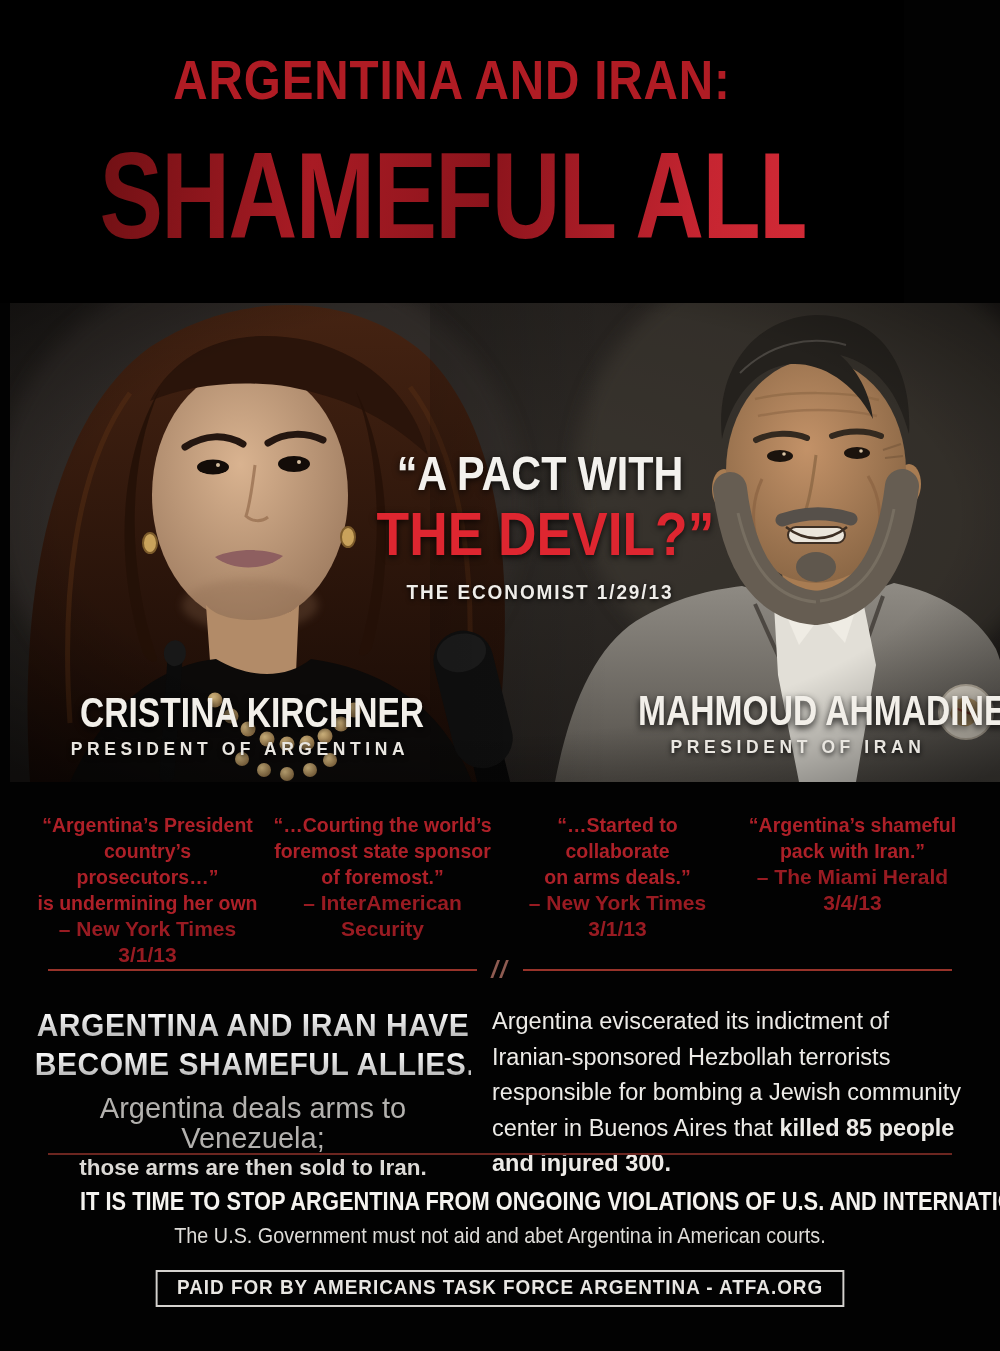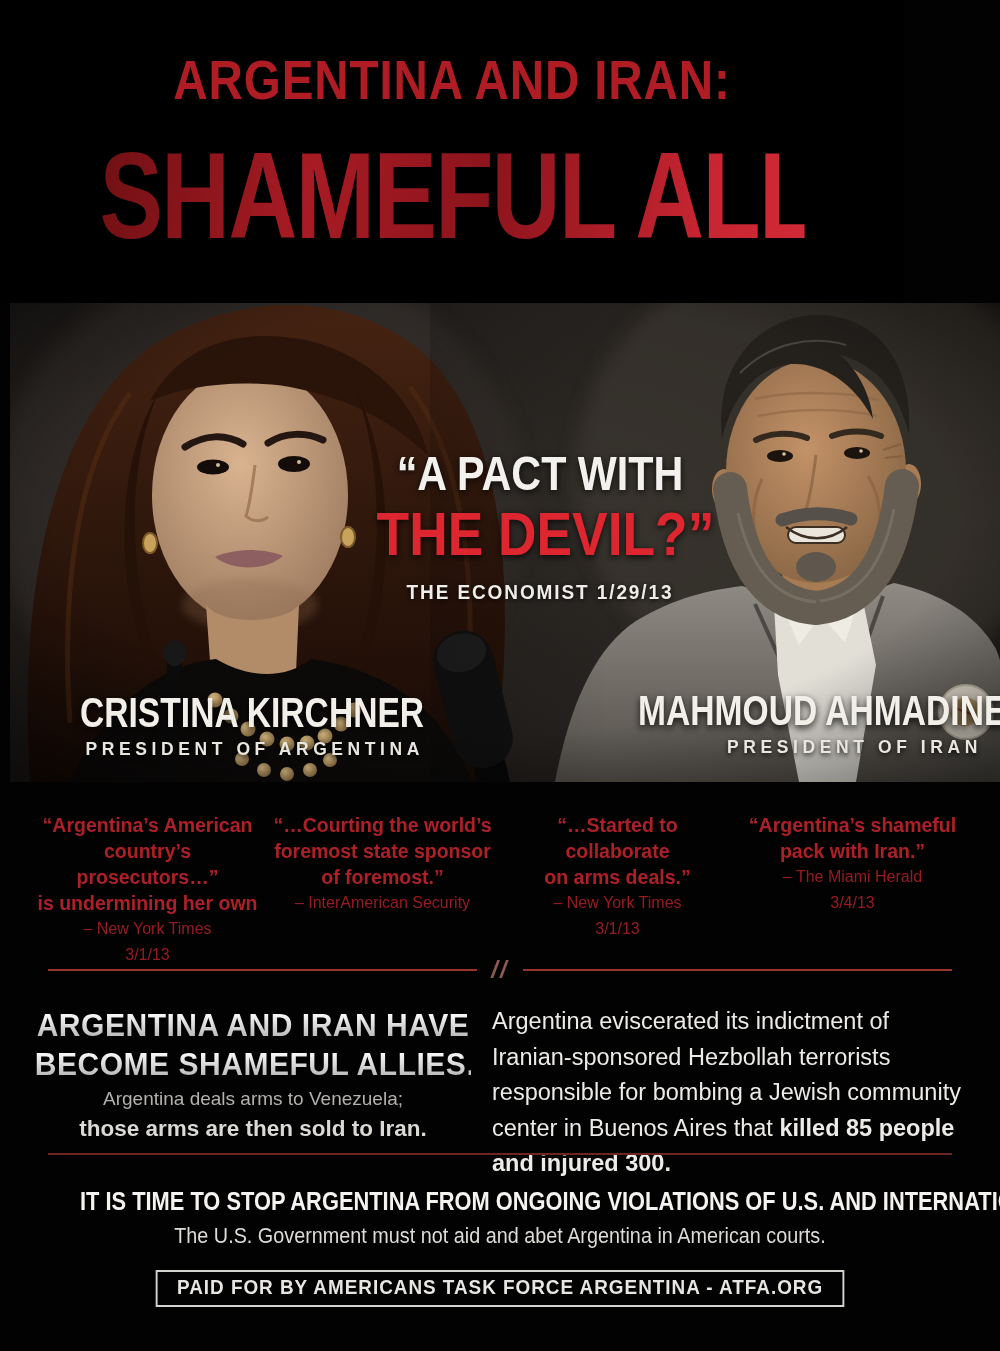--- a/index.html
+++ b/index.html
@@ -36,56 +36,56 @@
   .cq2{
     margin-top:4px;font-size:62px;line-height:62px;font-weight:bold;color:#de2630;
     transform:scaleX(.86);transform-origin:center;white-space:nowrap;
     text-shadow:0 2px 8px rgba(0,0,0,.8);
   }
   .cq-attr{
     margin-top:16px;font-size:20px;font-weight:bold;letter-spacing:2px;color:#efede9;
     transform:scaleX(.95);transform-origin:center;white-space:nowrap;
     text-shadow:0 1px 6px rgba(0,0,0,.9);
   }
-  .person-caption{position:absolute;text-align:right;}
+  .person-caption{position:absolute;text-align:center;}
   .person-caption.left{top:388px;left:30px;width:400px;}
   .person-caption.right{top:386px;left:588px;width:400px;}
   .person-name{
     font-size:42px;line-height:44px;font-weight:bold;color:#f2efe9;
     transform:scaleX(.8);transform-origin:center;white-space:nowrap;
     text-shadow:0 3px 8px rgba(0,0,0,.85);
   }
   .person-title{
     margin-top:3px;font-size:19px;font-weight:bold;letter-spacing:5px;color:#e9e6e0;
     transform:scaleX(.92);transform-origin:center;white-space:nowrap;
     text-shadow:0 2px 6px rgba(0,0,0,.85);
   }
   
   .quotes-row{position:absolute;top:812px;left:30px;width:940px;display:flex;}
   .pq{flex:1;text-align:center;padding:0 6px;}
   .pq-line{font-size:19.5px;line-height:26px;font-weight:bold;color:#ad2028;}
-  .pq-attr{font-size:16px;line-height:26px;font-weight:normal;color:#981b22;}
+  .pq-attr{font-size:21px;line-height:26px;font-weight:bold;color:#981b22;}
   
   .divider{position:absolute;top:960px;left:48px;width:904px;height:20px;display:flex;align-items:center;}
   .divider .dline{flex:1;height:2px;background:#98332a;}
   .divider .slashes{
     padding:0 14px;font-size:24px;font-weight:bold;color:#8e5b51;
     font-style:italic;letter-spacing:2px;line-height:20px;
   }
   .divider2{position:absolute;top:1153px;left:48px;width:904px;height:2px;background:#6c2620;}
   
   .st-left{position:absolute;top:1006px;left:28px;width:450px;text-align:center;}
   .st-h{
     font-size:31px;line-height:39px;font-weight:bold;letter-spacing:.5px;
     background:linear-gradient(180deg,#ffffff 15%,#a9a9a9 95%);
     -webkit-background-clip:text;background-clip:text;
     -webkit-text-fill-color:transparent;color:transparent;
     white-space:nowrap;transform:scaleX(.97);transform-origin:center;
   }
-  .st-sub1{font-size:19px;line-height:30px;color:#b3b1ae;}
+  .st-sub1{margin-top:9px;font-size:29px;line-height:30px;color:#b3b1ae;}
   .st-sub2{font-size:22.5px;line-height:30px;font-weight:bold;color:#dbd9d5;}
   .st-right{
     position:absolute;top:1004px;left:492px;width:480px;
     font-size:23.5px;line-height:35.5px;color:#edebe7;text-align:left;
   }
   .st-right .b{font-weight:bold;}
   
   .cta1{
     position:absolute;top:1186px;left:0;width:100%;text-align:center;
     font-size:26px;line-height:30px;font-weight:bold;color:#f5f3ef;
@@ -263,21 +263,21 @@
       <div class="person-title">PRESIDENT OF ARGENTINA</div>
     </div>
     <div class="person-caption right">
       <div class="person-name">MAHMOUD AHMADINEJAD</div>
       <div class="person-title">PRESIDENT OF IRAN</div>
     </div>
   </section>
 
   <section class="quotes-row">
     <div class="pq">
-      <div class="pq-line">“Argentina’s American</div>
+      <div class="pq-line">“Argentina’s President</div>
       <div class="pq-line">country’s prosecutors…”</div>
       <div class="pq-line">is undermining her own</div>
       <div class="pq-attr">– New York Times</div>
       <div class="pq-attr">3/1/13</div>
     </div>
     <div class="pq">
       <div class="pq-line">“…Courting the world’s</div>
       <div class="pq-line">foremost state sponsor</div>
       <div class="pq-line">of foremost.”</div>
       <div class="pq-attr">– InterAmerican Security</div>

